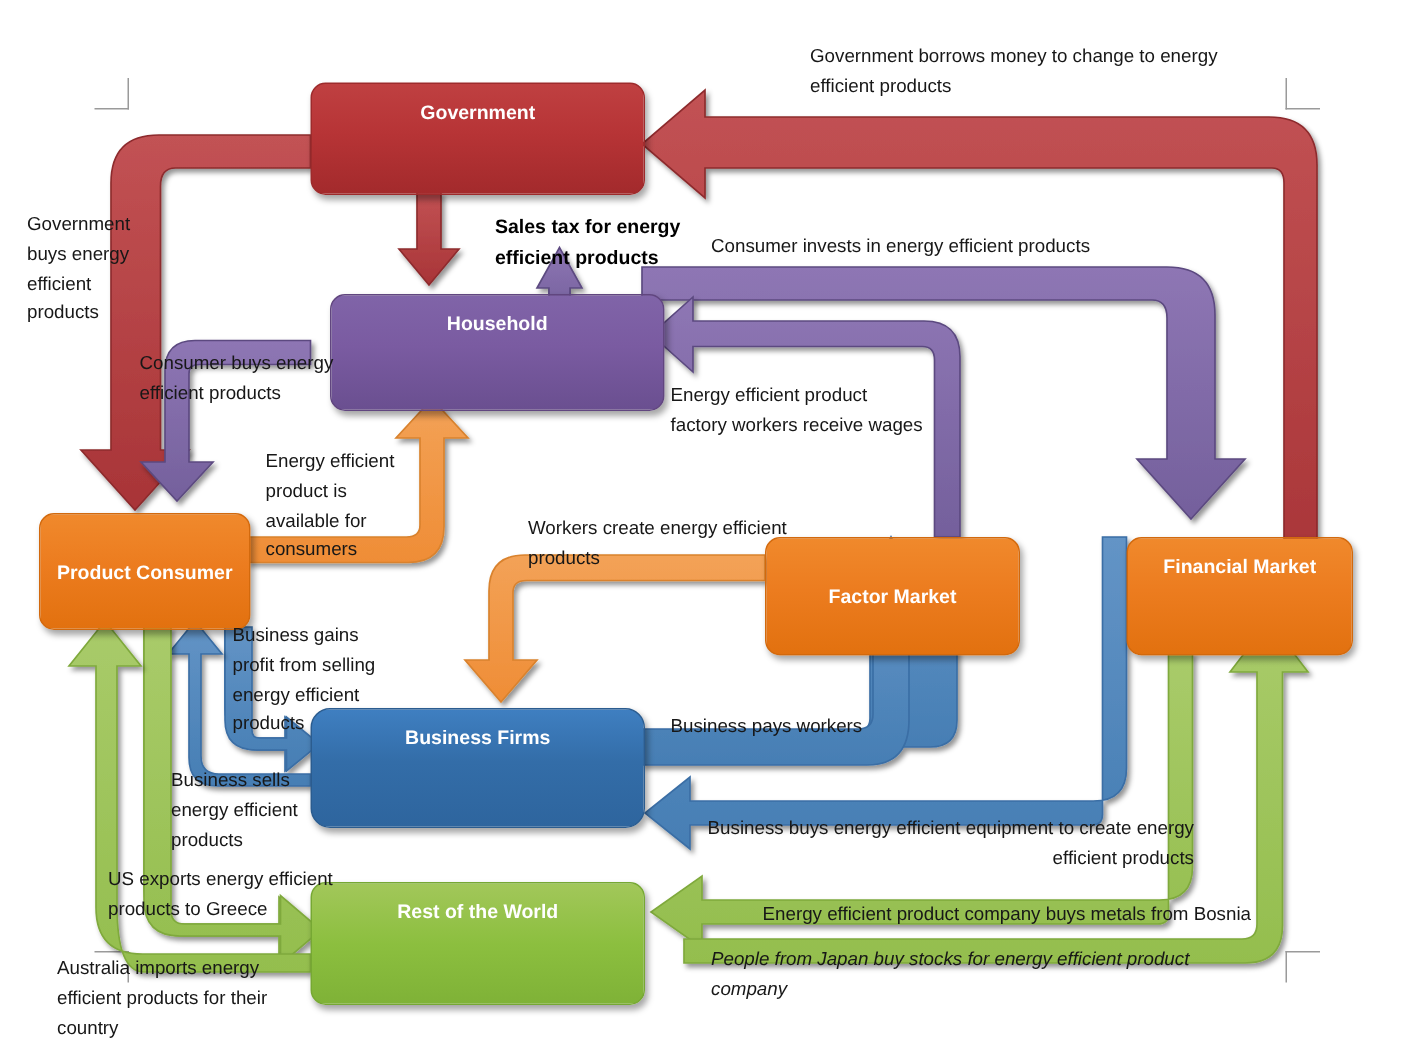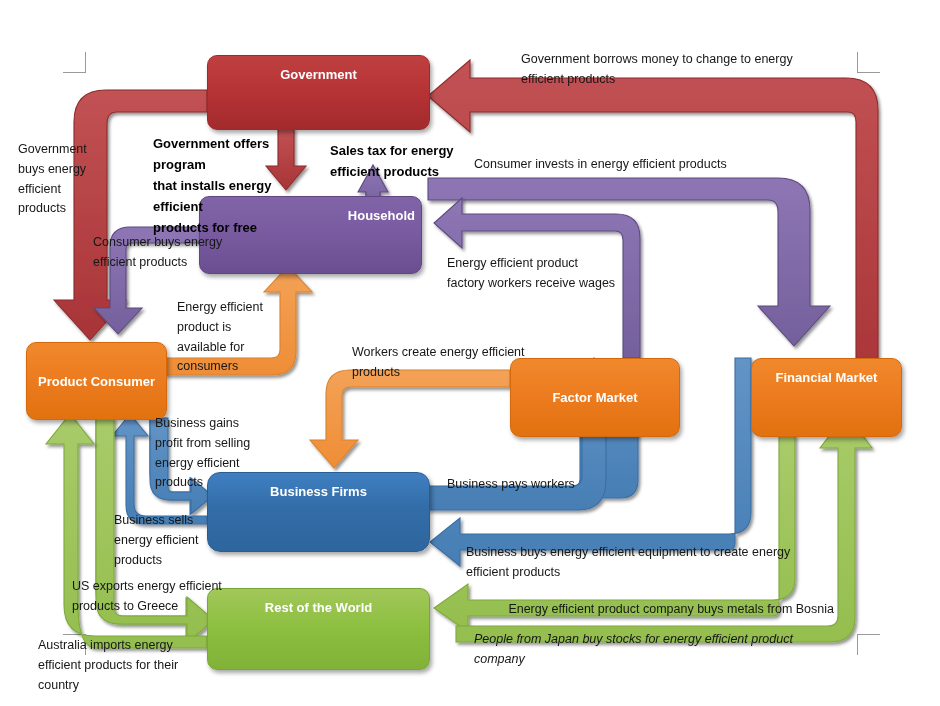--- a/index.html
+++ b/index.html
@@ -134,48 +134,45 @@
     </g>
 
     <g filter="url(#sh)">
       <path d="M 456 642 L 830 642 Q 855 642 855 617 L 855 448 L 872 448 L 846 414 L 820 448 L 838 448 L 838 616 Q 838 626 828 626 L 456 626 Z" fill="url(#gGrn)" stroke="#7fa93c" stroke-width="1.1"></path>
     </g>
   </svg>
 
   <div class="node n-gov top" style="left:207px;top:55px;width:221px;height:73px;">
     <span>Government</span>
   </div>
-  <div class="node n-house top" style="left:199px;top:196px;width:221px;height:76px;justify-content:flex-end;">
+  <div class="node n-house top" style="left:220px;top:196px;width:221px;height:76px;">
     <span>Household</span>
   </div>
   <div class="node n-orange mid" style="left:26px;top:342px;width:139px;height:76px;">
     <span>Product Consumer</span>
   </div>
   <div class="node n-orange mid" style="left:510px;top:358px;width:168px;height:77px;">
     <span>Factor Market</span>
   </div>
   <div class="node n-orange top" style="left:751px;top:358px;width:149px;height:77px;">
     <span>Financial Market</span>
   </div>
   <div class="node n-blue top" style="left:207px;top:472px;width:221px;height:78px;border-radius:13px;">
     <span>Business Firms</span>
   </div>
   <div class="node n-green top" style="left:207px;top:588px;width:221px;height:80px;">
     <span>Rest of the World</span>
   </div>
 
-  <div class="lbl" style="left:521px;top:28px;width:300px;margin-top:22px;">Government borrows money to change to energy
+  <div class="lbl" style="left:540px;top:28px;width:300px;">Government borrows money to change to energy
 efficient products</div>
   <div class="lbl" style="left:18px;top:140px;width:88px;">Government
 buys energy
 efficient
 products</div>
-  <div class="lbl bold" style="left:153px;top:133px;width:168px;">Government offers program
-that installs energy efficient
-products for free</div>
   <div class="lbl bold" style="left:330px;top:140px;width:160px;">Sales tax for energy
 efficient products</div>
   <div class="lbl" style="left:474px;top:155px;width:330px;">Consumer invests in energy efficient products</div>
   <div class="lbl" style="left:93px;top:233px;width:160px;">Consumer buys energy
 efficient products</div>
   <div class="lbl" style="left:447px;top:254px;width:220px;">Energy efficient product
 factory workers receive wages</div>
   <div class="lbl" style="left:177px;top:298px;width:110px;">Energy efficient
 product is
 available for
@@ -183,21 +180,21 @@
   <div class="lbl" style="left:352px;top:343px;width:210px;">Workers create energy efficient
 products</div>
   <div class="lbl" style="left:155px;top:414px;width:112px;">Business gains
 profit from selling
 energy efficient
 products</div>
   <div class="lbl" style="left:114px;top:511px;width:100px;">Business sells
 energy efficient
 products</div>
   <div class="lbl" style="left:447px;top:475px;width:180px;">Business pays workers</div>
-  <div class="lbl" style="left:466px;top:543px;width:330px;">Business buys energy efficient equipment to create energy
+  <div class="lbl" style="left:466px;top:543px;width:330px;text-align:right;">Business buys energy efficient equipment to create energy
 efficient products</div>
   <div class="lbl" style="left:72px;top:577px;width:170px;">US exports energy efficient
 products to Greece</div>
   <div class="lbl" style="left:38px;top:636px;width:160px;">Australia imports energy
 efficient products for their
 country</div>
   <div class="lbl" style="left:474px;top:600px;width:360px;text-align:right;">Energy efficient product company buys metals from Bosnia</div>
   <div class="lbl" style="left:474px;top:630px;width:330px;font-style:italic;">People from Japan buy stocks for energy efficient product
 company</div>
 

